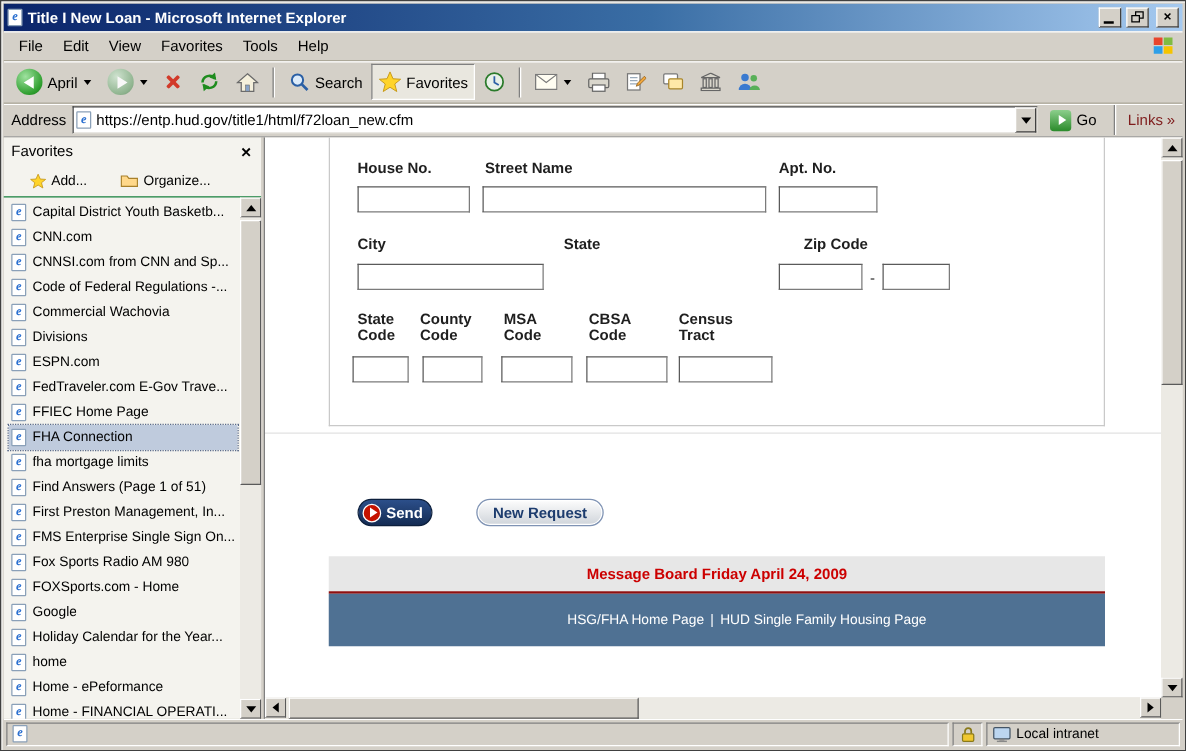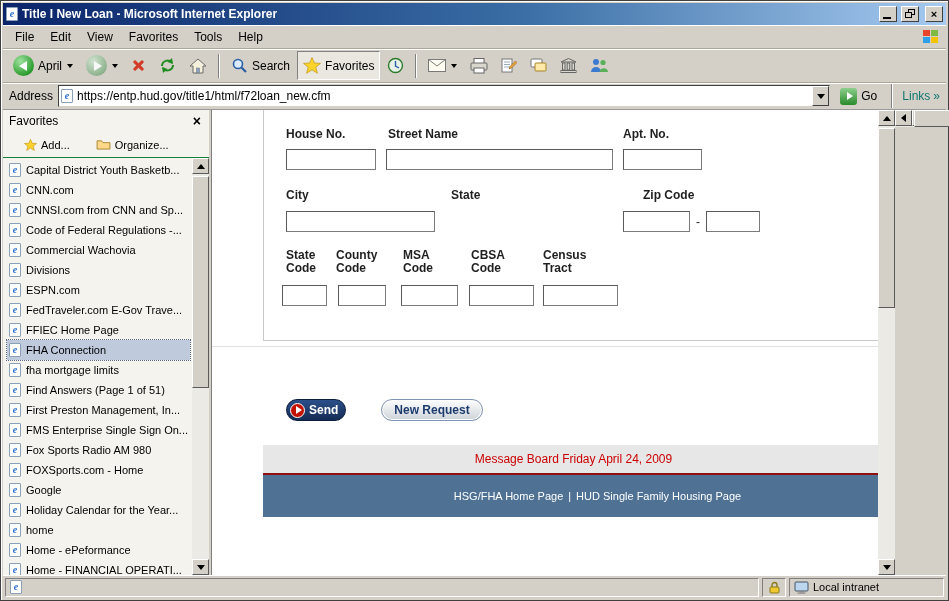--- a/index.html
+++ b/index.html
@@ -74,21 +74,21 @@
   .addr-label { color:#000; padding-left:2px; }
   .address-input { flex:1; height:22px; background:#fff; border:1px solid;
                    border-color:#404040 #d4d0c8 #d4d0c8 #404040; display:flex; align-items:center;
                    padding-left:2px; gap:4px; min-width:0; }
   .address-input .url { font-size:12px; color:#000; white-space:nowrap; overflow:hidden; flex:1; }
   .combo-arrow { width:17px; height:100%; flex:none; background:#d4d0c8; border:1px solid;
                  border-color:#fff #404040 #404040 #fff; display:flex; align-items:center; justify-content:center; }
   .go-btn { display:flex; align-items:center; gap:4px; padding:1px 5px; }
   .go-icon { width:17px; height:17px; border-radius:3px; flex:none;
              background:linear-gradient(#8ccf8c,#2a8a2a); display:flex; align-items:center; justify-content:center; }
-  .links { display:flex; align-items:flex-end; gap:3px; padding-right:2px; color:#0f766e; }
+  .links { display:flex; align-items:flex-end; gap:3px; padding-right:2px; color:#7f1d1d; }
 
   
   .main { flex:1; min-height:0; display:flex; border-top:1px solid #9a9a9a; }
 
   
   .fav-panel { width:206px; flex:none; background:#f4f3ee; display:flex; flex-direction:column; }
   .fav-header { height:22px; flex:none; display:flex; align-items:center; justify-content:space-between;
                 padding:0 6px; font-size:12px; color:#000; }
   .fav-close { font-size:14px; font-weight:bold; line-height:1; padding:0 2px; }
   .fav-actions { height:26px; flex:none; display:flex; align-items:center; gap:26px; padding:0 21px;
@@ -106,21 +106,21 @@
   .sbtn { width:17px; height:16px; flex:none; background:#d4d0c8; border:1px solid;
           border-color:#fff #5a5a5a #5a5a5a #fff; display:flex; align-items:center; justify-content:center; }
   .strack { flex:1; position:relative; background:#eceae4; }
   .sthumb { position:absolute; left:0; width:100%; background:#d4d0c8; border:1px solid;
             border-color:#fff #5a5a5a #5a5a5a #fff; }
   .strack.h { height:17px; } .strack.h .sthumb { top:0; height:100%; width:auto; }
 
   .splitter { width:3px; flex:none; background:#d4d0c8; border-right:1px solid #808080; }
 
   
-  .content { flex:1; min-width:0; display:flex; flex-direction:row; background:#d4d0c8; }
+  .content { flex:1; min-width:0; display:flex; flex-direction:column; background:#d4d0c8; }
   .content-row { flex:1; min-height:0; display:flex; }
   .page { flex:1; min-width:0; position:relative; background:#fff; overflow:hidden;
           font-family:"Liberation Sans", sans-serif; }
   .v-scroll { width:17px; flex:none; display:flex; flex-direction:column; background:#eceae4; }
   .h-row { height:17px; flex:none; display:flex; }
   .h-scroll { flex:1; display:flex; background:#eceae4; }
   .corner { width:17px; flex:none; background:#d4d0c8; }
 
   
   .form-box { position:absolute; left:51px; top:-2px; width:621px; height:233px;
@@ -144,21 +144,21 @@
               font-size:12px; font-weight:bold; display:flex; align-items:center; gap:4px; padding:0 6px 0 3px; }
   .send-circ { width:15px; height:15px; border-radius:50%; background:#c41200; border:1px solid #fff;
                flex:none; display:flex; align-items:center; justify-content:center; }
   .newreq-btn { position:absolute; width:102px; height:22px; border-radius:11px;
                 background:linear-gradient(#fdfdfd,#cfd4da); border:1px solid #7f93b4;
                 box-shadow:inset 0 0 0 1px #fff; color:#1d3c6e; font-size:12px; font-weight:bold;
                 display:flex; align-items:center; justify-content:center; }
 
   .msg-bar { position:absolute; left:51px; top:335px; width:621px; height:28px; background:#e7e7e7;
              display:flex; align-items:center; justify-content:center; }
-  .msg-bar span { color:#cc0000; font-size:12px; font-weight:normal; }
+  .msg-bar span { color:#cc0000; font-size:12px; font-weight:bold; }
   .red-line { position:absolute; left:51px; top:363px; width:621px; height:2px; background:#8e1010; }
   .footer { position:absolute; left:51px; top:365px; width:621px; height:42px; background:#4f7193;
             display:flex; flex-direction:column; justify-content:center; gap:1px; }
   .f-line { text-align:center; font-size:11px; color:#fff; line-height:17px; white-space:nowrap;margin-left:48px; }
   .f-line a { color:#fff; text-decoration:none; }
   .fsep { margin:0 5px; color:#fff; }
 
   
   .statusbar { height:23px; flex:none; display:flex; align-items:center; gap:3px; padding:2px 2px 1px 2px;
                box-shadow:inset 0 1px 0 #fff; }

